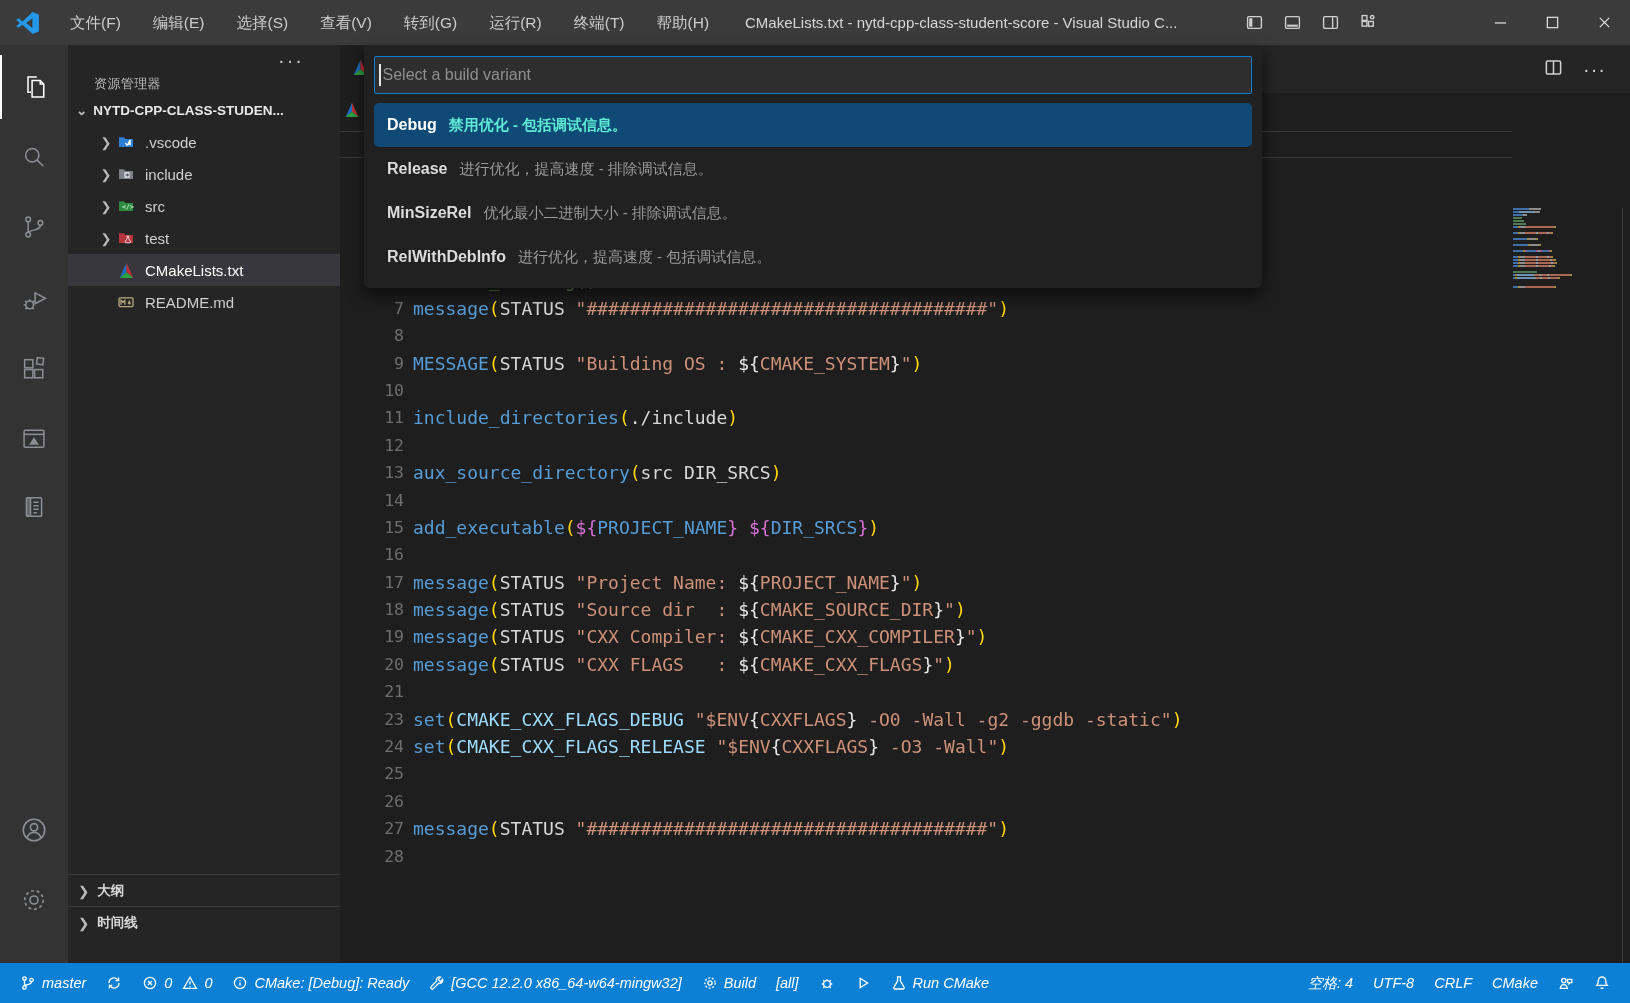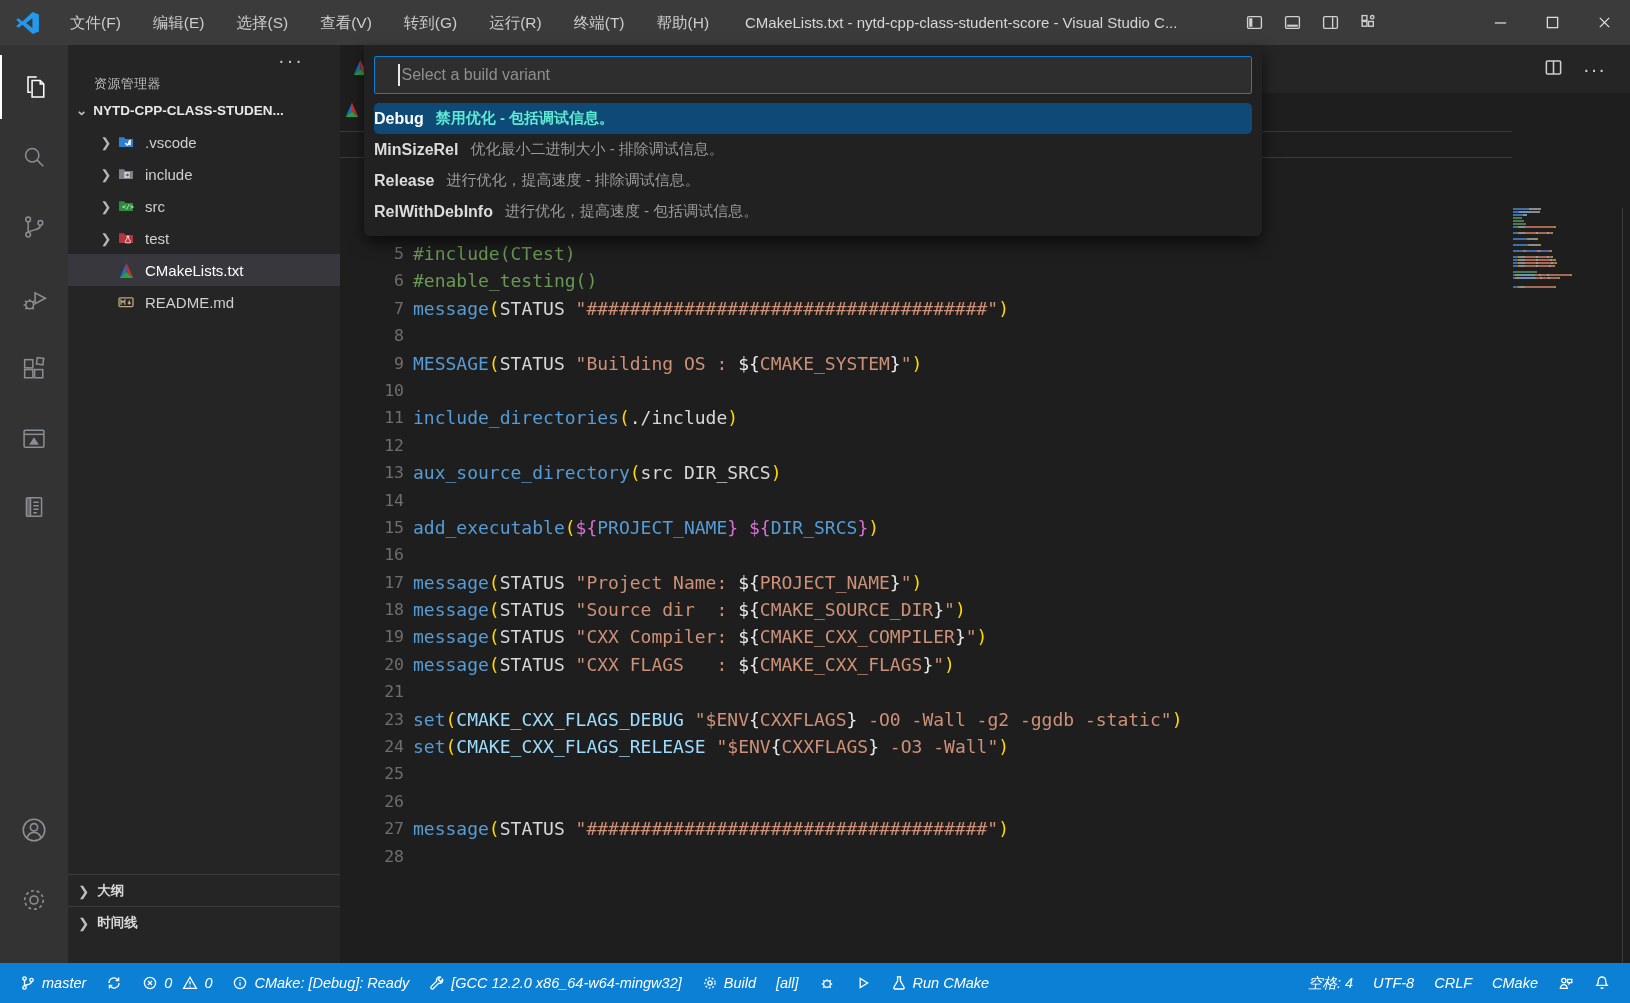--- a/index.html
+++ b/index.html
@@ -63,25 +63,25 @@
   .tk-fn{color:#569cd6} .tk-arg{color:#d8d8d8} .tk-str{color:#ce9178} .tk-strb{color:#e8e8e8}
   .tk-par{color:#ffd700} .tk-varb{color:#d670d6} .tk-var{color:#569cd6} .tk-set{color:#9cdcfe} .tk-cmt{color:#6a9955}
   .minimap { position:absolute; left:1173px; top:78px; width:110px; height:760px; border-right:1px solid #3c3c3c; }
   .mm-line { height:2px; margin-bottom:1px; display:flex; }
   .mm-line span { height:2px; display:block; }
 
   
   .quickpick { position:absolute; left:364px; top:45px; width:898px; background:#212121;
                border-radius:0 0 6px 6px; box-shadow:0 7px 16px rgba(0,0,0,.6); z-index:50; padding:11px 10px 9px 10px; }
   .qp-input { height:38px; border:1.5px solid #0a7fd4; background:#2e2e2e; border-radius:2px;
-              display:flex; align-items:center; padding-left:23px; }
+              display:flex; align-items:center; padding-left:4px; }
   .qp-caret { width:1.5px; height:22px; background:#e8e8e8; margin-right:2px; }
   .qp-placeholder { color:#8f8f8f; font-size:16px; }
   .qp-list { margin-top:9px; }
-  .qp-row { height:31px; display:flex; align-items:center; border-radius:5px; }
+  .qp-row { height:44px; display:flex; align-items:center; border-radius:5px; padding-left:13px; }
   .qp-row.selected { background:#0e4a75; }
   .qp-label { color:#dcdcdc; font-size:16px; font-weight:bold; }
   .qp-row.selected .qp-label { color:#ffffff; }
   .qp-desc { color:#9b9b9b; font-size:15px; margin-left:12px; }
   .qp-row.selected .qp-desc { color:#5eead4;font-weight:bold; }
 
   
   .statusbar { position:absolute; left:0; top:963px; width:1630px; height:40px; background:#0c80d4;
                color:#ffffff; display:flex; align-items:center; font-size:14.5px; z-index:40;font-style:italic; }
   .st-left { display:flex; align-items:center; margin-left:10px; }
@@ -530,26 +530,26 @@
     <div class="qp-input">
       <span class="qp-caret"></span>
       <span class="qp-placeholder">Select a build variant</span>
     </div>
     <div class="qp-list" id="qplist">
         <div class="qp-row selected">
           <span class="qp-label">Debug</span>
           <span class="qp-desc">禁用优化 - 包括调试信息。</span>
         </div>
         <div class="qp-row">
+          <span class="qp-label">Release</span>
+          <span class="qp-desc">进行优化，提高速度 - 排除调试信息。</span>
+        </div>
+        <div class="qp-row">
           <span class="qp-label">MinSizeRel</span>
           <span class="qp-desc">优化最小二进制大小 - 排除调试信息。</span>
-        </div>
-        <div class="qp-row">
-          <span class="qp-label">Release</span>
-          <span class="qp-desc">进行优化，提高速度 - 排除调试信息。</span>
         </div>
         <div class="qp-row">
           <span class="qp-label">RelWithDebInfo</span>
           <span class="qp-desc">进行优化，提高速度 - 包括调试信息。</span>
         </div>
       </div>
   </div>
 
   <div class="statusbar">
     <div class="st-left" id="stleft">

